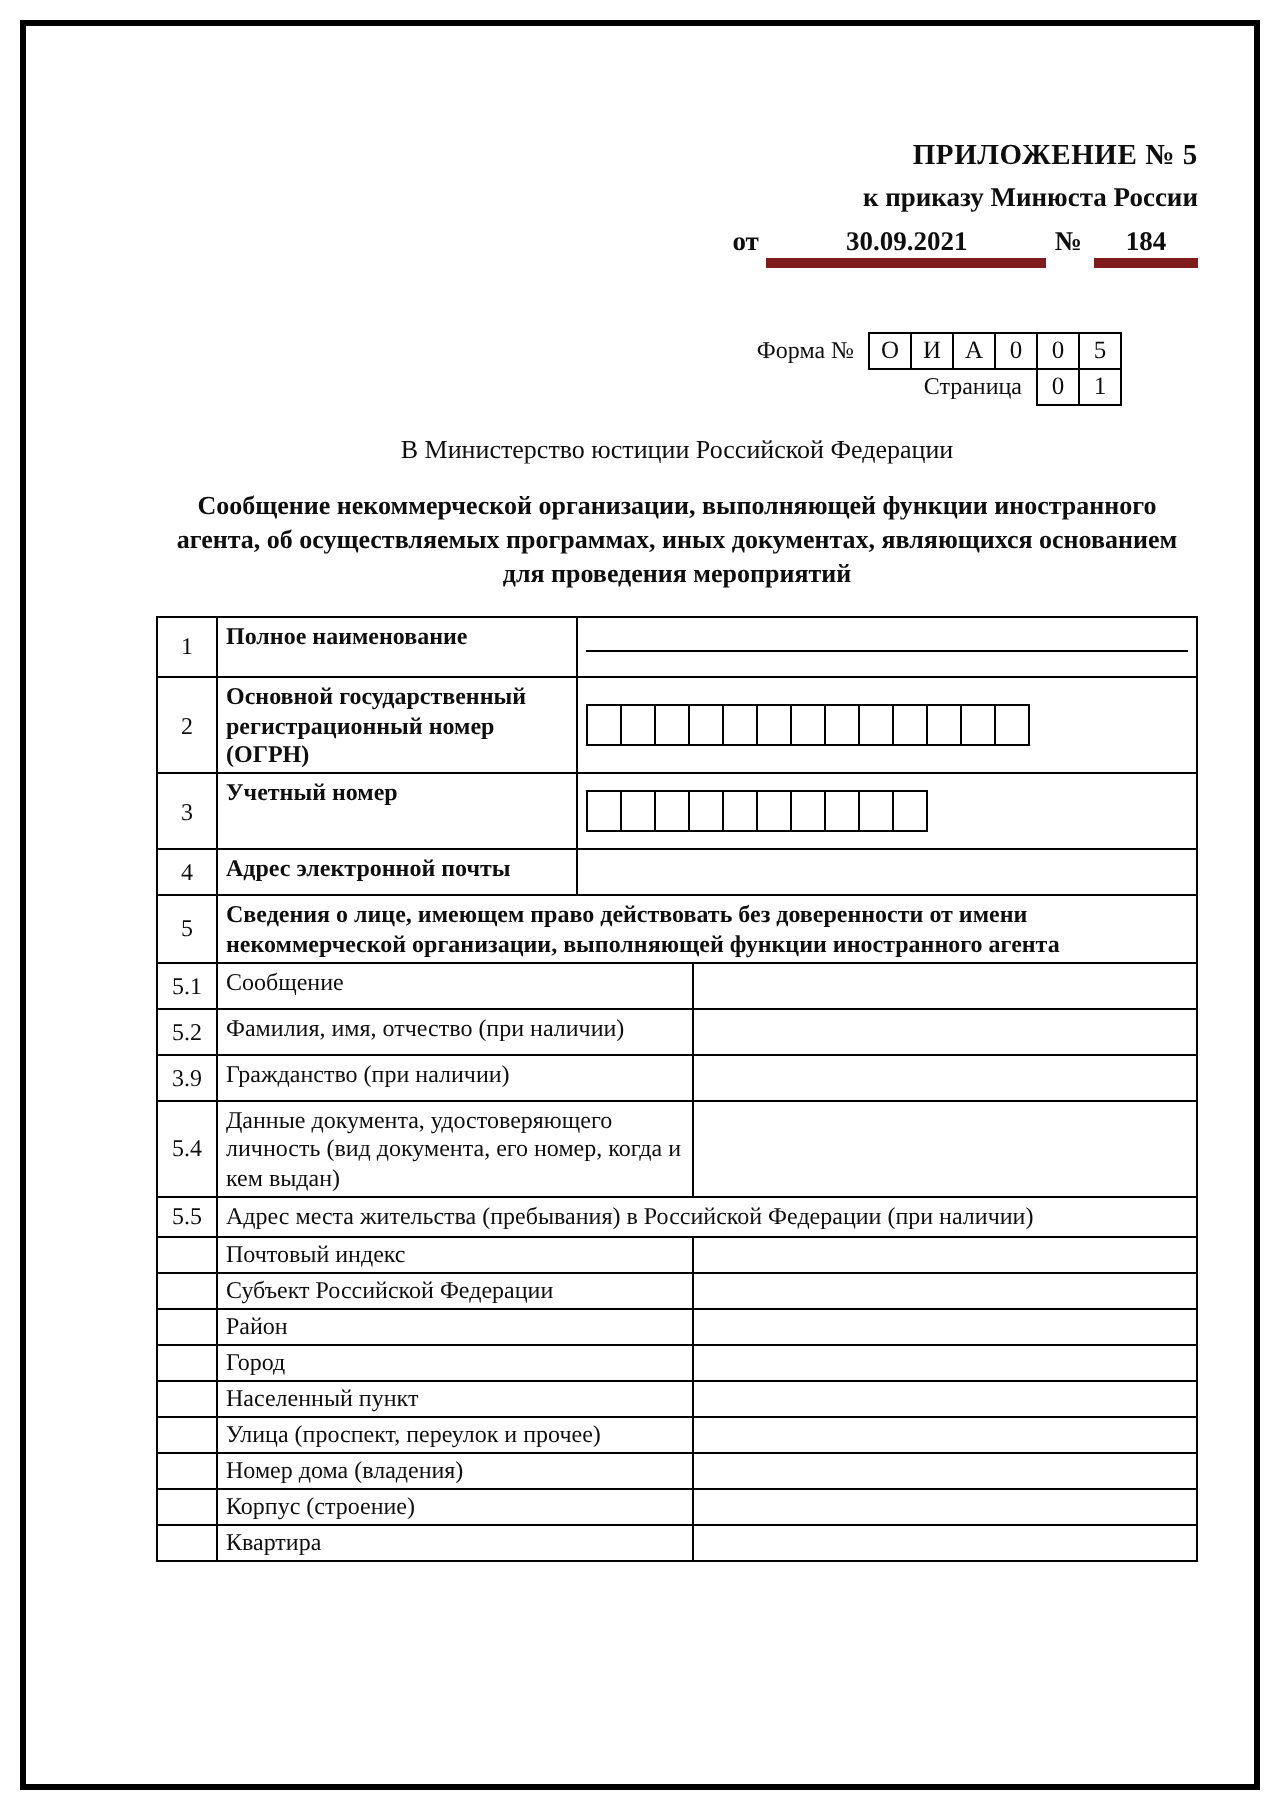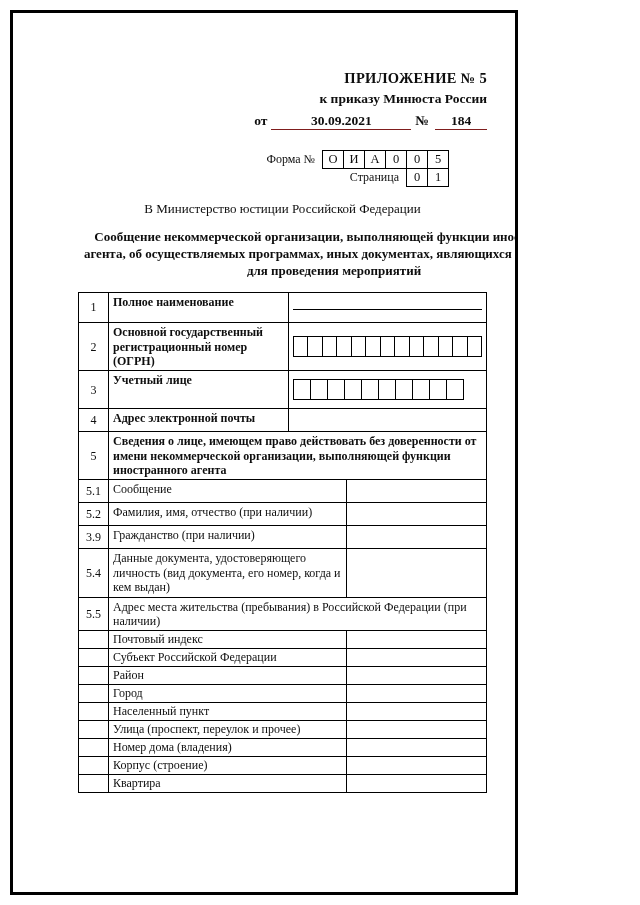--- a/index.html
+++ b/index.html
@@ -5,35 +5,35 @@
   * { box-sizing: border-box; }
   html, body { margin: 0; padding: 0; background: #fff; }
   body {
     width: 640px; height: 905px;
     font-family: "Liberation Serif", "DejaVu Serif", serif;
     color: #0e0e0e;
     -webkit-font-smoothing: antialiased;
   }
   .frame {
     margin: 10px;
-    width: 508px; height: 885px;
+    width: 620px; height: 885px;
     border: 3px solid #000;
     padding: 55px 28px 0 65px;
     overflow: hidden;
     background: #fff;
   }
   
   .hdr { text-align: right; font-weight: bold; line-height: 1.45; font-size: 13.5px; }
   .hdr .l1 { font-size: 14.5px; letter-spacing: .3px; }
   .hdr .l3 { margin-top: 2px; }
-  .u { display: inline-block; border-bottom: 1px solid #7f1d1d; text-align: center; line-height: 1.25; }
+  .u { display: inline-block; border-bottom: 5px solid #7f1d1d; text-align: center; line-height: 1.25; }
   .u.date { min-width: 140px; margin: 0 4px; }
   .u.num  { min-width: 52px;  margin-left: 6px; }
   
-  .code-block { margin-top: 20px; margin-right: 38px; font-size: 12px; }
+  .code-block { margin-top: 32px; margin-right: 38px; font-size: 12px; }
   .code-row { display: flex; justify-content: flex-end; align-items: center; }
   .code-row.page { margin-top: -1px; justify-content: flex-end; }
   .code-label { margin-right: 7px; white-space: nowrap; }
   .code-cells { display: flex; }
   .code-cell {
     width: 22px; height: 19px; border: 1px solid #000; margin-left: -1px;
     display: flex; align-items: center; justify-content: center;
     font-size: 12.5px; background: #fff;
   }
   .code-cell:first-child { margin-left: 0; }
@@ -125,21 +125,21 @@
               <div class="dbox"></div>
               <div class="dbox"></div>
               <div class="dbox"></div>
               <div class="dbox"></div>
               <div class="dbox"></div>
             </div>
           </td>
         </tr>
         <tr class="r-boxes">
           <td class="num">3</td>
-          <td colspan="1" class="b">Учетный лице</td>
+          <td colspan="1" class="b">Учетный номер</td>
           <td colspan="2" class="value">
             <div class="box-strip">
               <div class="dbox"></div>
               <div class="dbox"></div>
               <div class="dbox"></div>
               <div class="dbox"></div>
               <div class="dbox"></div>
               <div class="dbox"></div>
               <div class="dbox"></div>
               <div class="dbox"></div>

